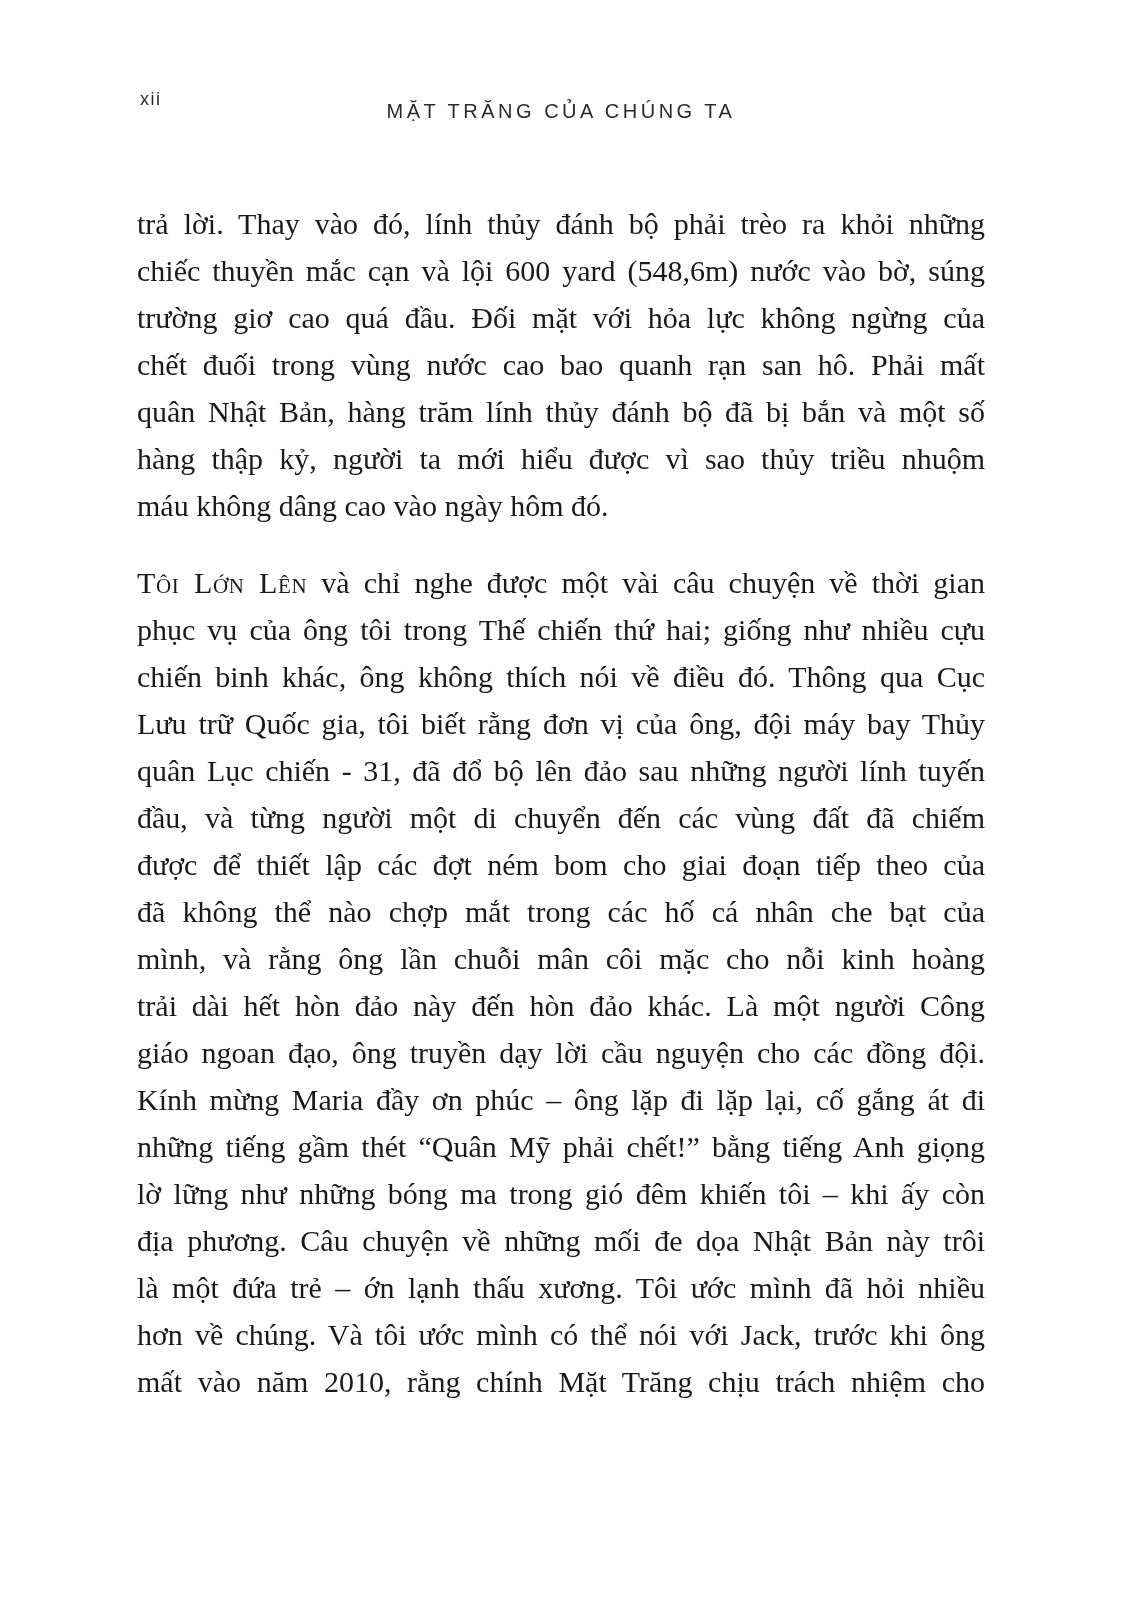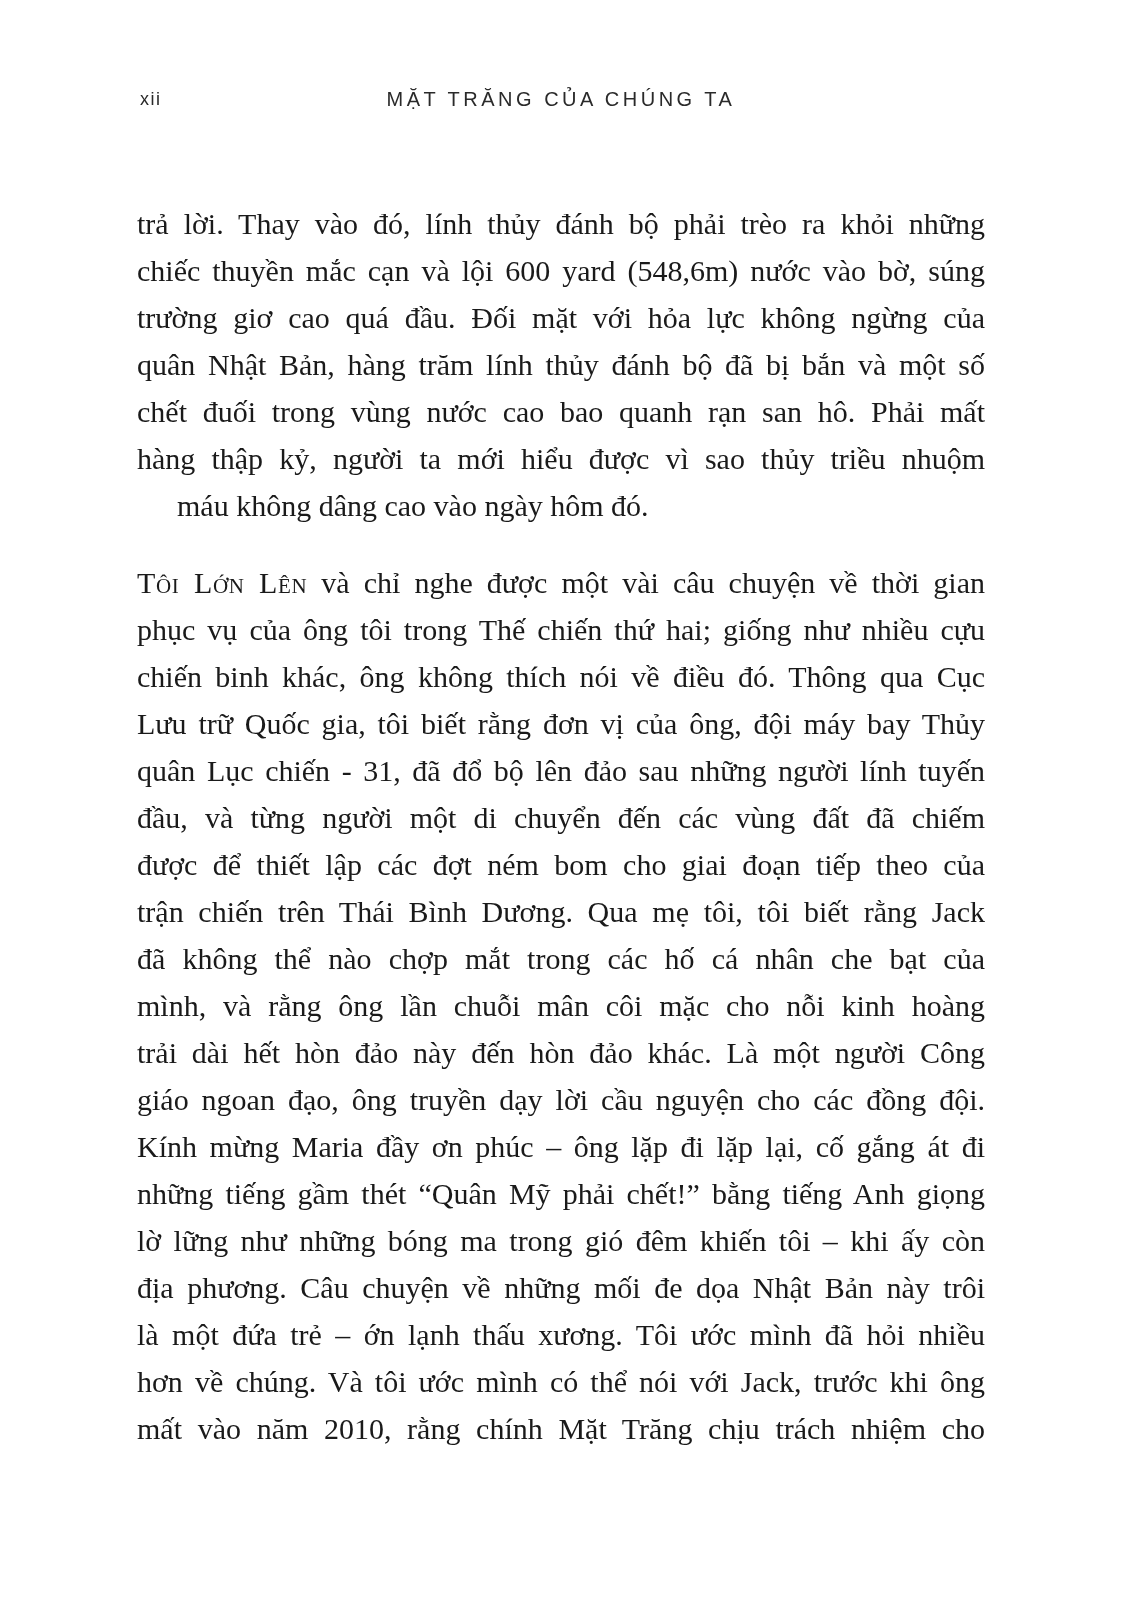--- a/index.html
+++ b/index.html
@@ -26,21 +26,21 @@
     left: 3px;
     top: 0;
     font-size: 18px;
     letter-spacing: 1.5px;
     line-height: 30px;
   }
   .running-title {
     position: absolute;
     left: 0;
     right: 0;
-    top: 0;
+    top: 12px;
     text-align: center;
     font-size: 20px;
     letter-spacing: 3.5px;
     line-height: 30px;
     font-weight: 400;
   }
   .page-body {
     position: absolute;
     top: 200px;
     left: 137px;
@@ -51,54 +51,52 @@
   }
   .paragraph { margin: 0; }
   .paragraph + .paragraph { margin-top: 30px; }
   .line {
     text-align: justify;
     text-align-last: justify;
     -moz-text-align-last: justify;
   }
   .line-last {
     text-align-last: left;
-    margin-left: 40px;
     -moz-text-align-last: left;
   }
   .seg-italic { }
   .seg-smallcaps { font-variant: small-caps; letter-spacing: 0.6px; }
 </style>
 </head>
 <body>
 
 <div class="page">
   <div class="running-header">
     <span class="folio">xii</span>
     <span class="running-title">MẶT TRĂNG CỦA CHÚNG TA</span>
   </div>
 
   <div class="page-body">
       <div class="paragraph">
         <div class="line"><span class="seg-plain">trả lời. Thay vào đó, lính thủy đánh bộ phải trèo ra khỏi những</span></div>
         <div class="line"><span class="seg-plain">chiếc thuyền mắc cạn và lội 600 yard (548,6m) nước vào bờ, súng</span></div>
         <div class="line"><span class="seg-plain">trường giơ cao quá đầu. Đối mặt với hỏa lực không ngừng của</span></div>
+        <div class="line"><span class="seg-plain">chết đuối trong vùng nước cao bao quanh rạn san hô. Phải mất</span></div>
         <div class="line"><span class="seg-plain">quân Nhật Bản, hàng trăm lính thủy đánh bộ đã bị bắn và một số</span></div>
-        <div class="line"><span class="seg-plain">chết đuối trong vùng nước cao bao quanh rạn san hô. Phải mất</span></div>
         <div class="line"><span class="seg-plain">hàng thập kỷ, người ta mới hiểu được vì sao thủy triều nhuộm</span></div>
         <div class="line line-last"><span class="seg-plain">máu không dâng cao vào ngày hôm đó.</span></div>
       </div>
       <div class="paragraph">
         <div class="line"><span class="seg-smallcaps">Tôi Lớn Lên</span><span class="seg-plain"> và chỉ nghe được một vài câu chuyện về thời gian</span></div>
         <div class="line"><span class="seg-plain">phục vụ của ông tôi trong Thế chiến thứ hai; giống như nhiều cựu</span></div>
         <div class="line"><span class="seg-plain">chiến binh khác, ông không thích nói về điều đó. Thông qua Cục</span></div>
         <div class="line"><span class="seg-plain">Lưu trữ Quốc gia, tôi biết rằng đơn vị của ông, đội máy bay Thủy</span></div>
         <div class="line"><span class="seg-plain">quân Lục chiến - 31, đã đổ bộ lên đảo sau những người lính tuyến</span></div>
         <div class="line"><span class="seg-plain">đầu, và từng người một di chuyển đến các vùng đất đã chiếm</span></div>
         <div class="line"><span class="seg-plain">được để thiết lập các đợt ném bom cho giai đoạn tiếp theo của</span></div>
-        <div class="line"><span class="seg-plain">trận chiến trên Thái Bình Dương. Qua mẹ tôi, tôi biết rằng Jack</span></div>
         <div class="line"><span class="seg-plain">đã không thể nào chợp mắt trong các hố cá nhân che bạt của</span></div>
         <div class="line"><span class="seg-plain">mình, và rằng ông lần chuỗi mân côi mặc cho nỗi kinh hoàng</span></div>
         <div class="line"><span class="seg-plain">trải dài hết hòn đảo này đến hòn đảo khác. Là một người Công</span></div>
         <div class="line"><span class="seg-plain">giáo ngoan đạo, ông truyền dạy lời cầu nguyện cho các đồng đội.</span></div>
         <div class="line"><span class="seg-italic">Kính mừng Maria đầy ơn phúc</span><span class="seg-plain"> – ông lặp đi lặp lại, cố gắng át đi</span></div>
         <div class="line"><span class="seg-plain">những tiếng gầm thét “Quân Mỹ phải chết!” bằng tiếng Anh giọng</span></div>
         <div class="line"><span class="seg-plain">lờ lững như những bóng ma trong gió đêm khiến tôi – khi ấy còn</span></div>
         <div class="line"><span class="seg-plain">địa phương. Câu chuyện về những mối đe dọa Nhật Bản này trôi</span></div>
         <div class="line"><span class="seg-plain">là một đứa trẻ – ớn lạnh thấu xương. Tôi ước mình đã hỏi nhiều</span></div>
         <div class="line"><span class="seg-plain">hơn về chúng. Và tôi ước mình có thể nói với Jack, trước khi ông</span></div>

